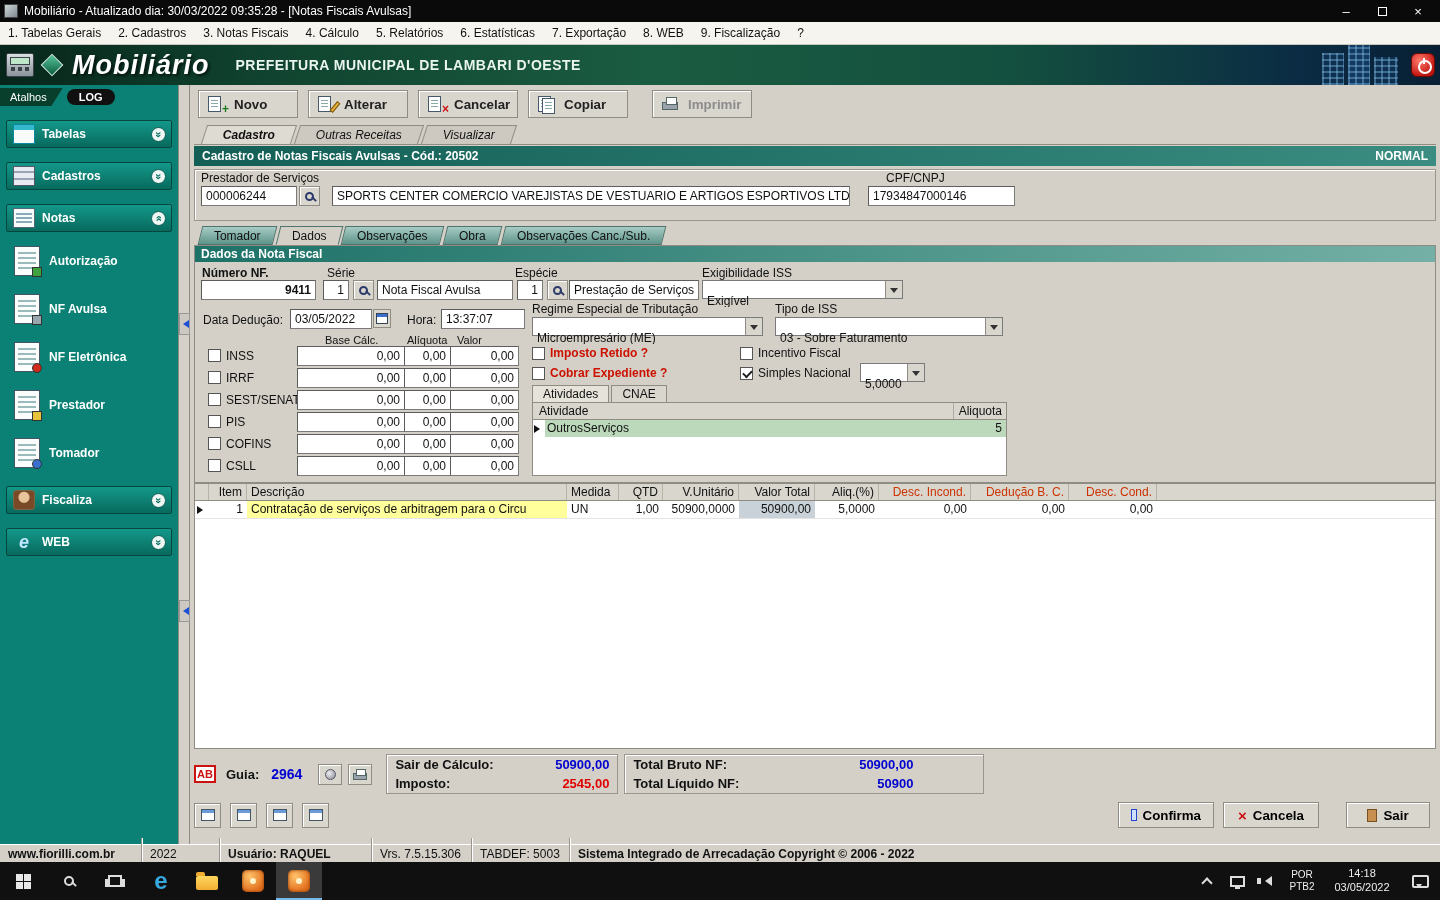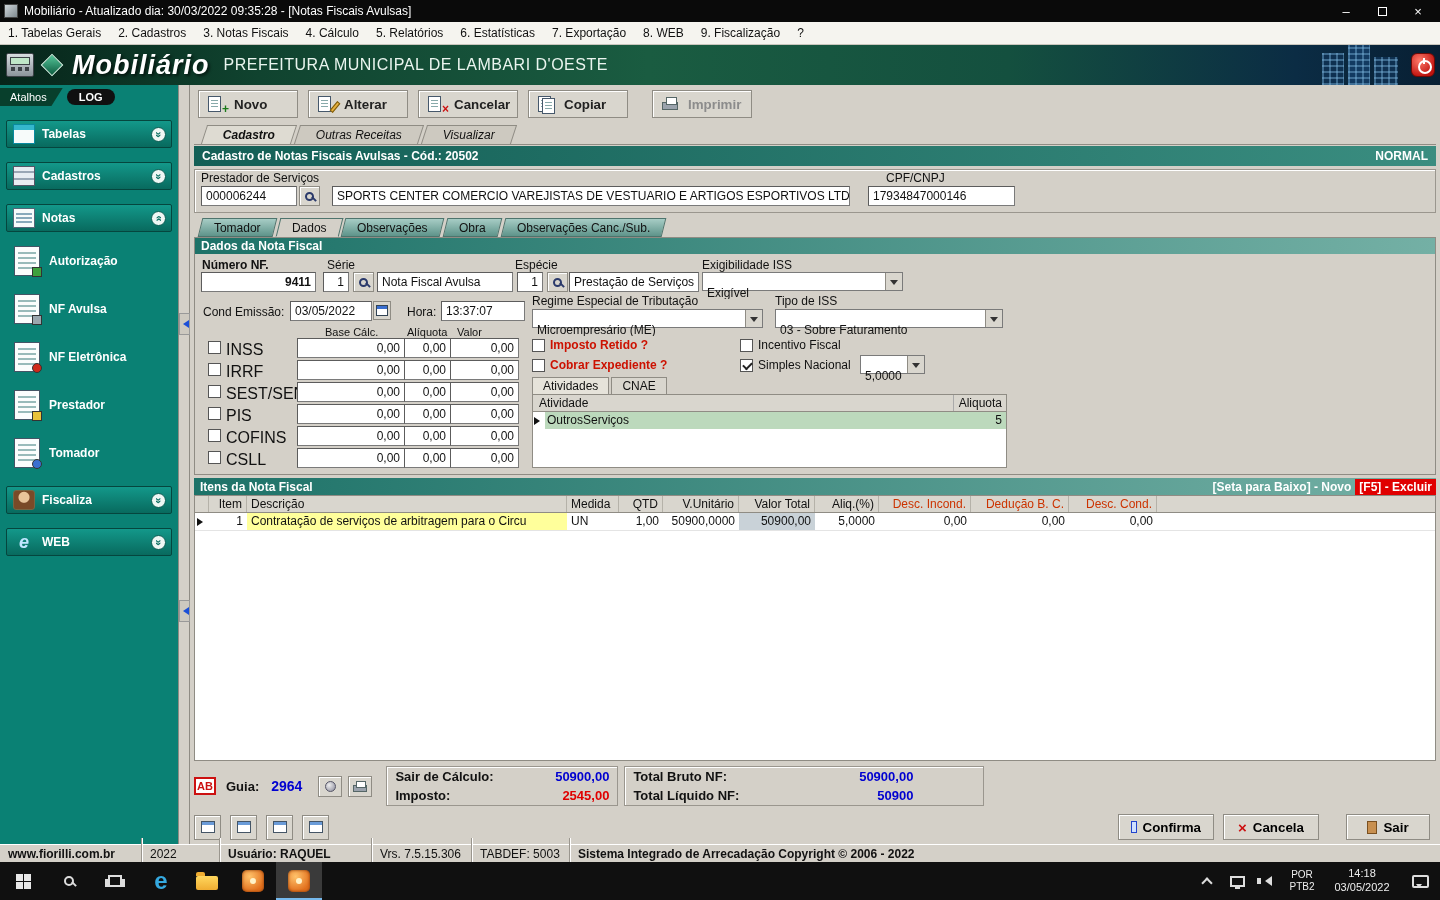--- a/index.html
+++ b/index.html
@@ -21,21 +21,21 @@
 
   
   .banner { height:40px; position:relative; display:flex; align-items:center;
     background:linear-gradient(90deg,#07251a 0%, #10432f 18%, #1a5c41 45%, #14503f 70%, #0b2c44 90%, #081f33 100%); }
   .calc-icon { width:28px; height:24px; margin-left:6px; background:linear-gradient(#d7dde0,#8b949b); border:1px solid #3c4247; border-radius:2px; position:relative; flex:none; }
   .calc-icon::before { content:""; position:absolute; top:3px; left:3px; right:3px; height:6px; background:#bfe6c8; border:1px solid #3c4247; }
   .calc-icon::after { content:""; position:absolute; left:4px; top:13px; width:4px; height:4px; background:#3c4247;
     box-shadow:7px 0 0 #3c4247, 14px 0 0 #3c4247; }
   .gem-icon { width:16px; height:16px; margin-left:10px; background:linear-gradient(135deg,#56c79a,#0d5c40); transform:rotate(45deg); border:1px solid #dfe; flex:none; }
   .banner-title { font-size:27px; font-weight:bold; font-style:italic; color:#fff; margin-left:12px; text-shadow:2px 2px 3px rgba(0,0,0,.6); letter-spacing:1px; }
-  .banner-sub { font-size:16px; font-weight:normal; color:#eaf5ef; margin-left:14px; letter-spacing:.5px; }
+  .banner-sub { font-size:14px; font-weight:bold; color:#eaf5ef; margin-left:26px; letter-spacing:.5px; }
   .buildings { position:absolute; right:34px; top:0; width:86px; height:40px; }
   .bld { position:absolute; bottom:0;
     background-color:#0e3050;
     background-image:repeating-linear-gradient(0deg, rgba(130,190,230,.4) 0 2px, transparent 2px 6px),
                      repeating-linear-gradient(90deg, rgba(130,190,230,.4) 0 2px, transparent 2px 7px); }
   .bld.b1 { right:62px; width:22px; height:32px; }
   .bld.b2 { right:36px; width:22px; height:40px; background-color:#123a61; }
   .bld.b3 { right:8px;  width:24px; height:28px; }
   .power-btn { position:absolute; right:5px; top:8px; width:24px; height:24px; border-radius:6px;
     background:radial-gradient(circle at 35% 30%, #ff7a6a, #c01410 75%); border:1px solid #6e0a06; cursor:pointer; }
@@ -105,21 +105,21 @@
 
   .main-tabs { display:flex; gap:3px; padding-left:10px; height:20px; border-bottom:1px solid #8f8c84; margin-top:2px; }
   .mtab { transform:skewX(-18deg); background:#cdc9c0; border:1px solid #8f8c84; border-bottom:none; padding:2px 18px 0 18px; cursor:pointer; }
   .mtab > span { display:inline-block; transform:skewX(18deg); font-style:italic; font-size:12px; }
   .mtab.active { background:#dedbd2; } .mtab.active > span { font-weight:bold; }
 
   .form-titlebar { height:20px; margin-top:1px; background:linear-gradient(90deg,#135f56,#3a8d80);
     color:#fff; font-weight:bold; display:flex; align-items:center; padding:0 8px;gap:24px; }
   .form-titlebar .sp { flex:1; }
 
-  .prestador-box { border:1px solid #9a968e; box-shadow:inset 1px 1px 0 #fff; margin-top:3px; height:44px; padding:1px 6px; position:relative; }
+  .prestador-box { border:1px solid #9a968e; box-shadow:inset 1px 1px 0 #fff; margin-top:3px; height:52px; padding:1px 6px; position:relative; }
   .p-labels { font-size:12px; height:15px; position:relative; }
   .p-label-cpf { position:absolute; left:685px; top:0; }
   .p-fields { display:flex; align-items:flex-start; height:21px; }
   .field { background:#fff; border:1px solid #7a7a7a; border-top-color:#5c5c5c; border-left-color:#5c5c5c;
     height:20px; padding:2px 4px; font-size:12px; white-space:nowrap; overflow:hidden; }
   .num { text-align:right; }
   .f-code { width:96px; }
   .f-name { width:518px; margin-left:12px; }
   .f-cpf { width:147px; margin-left:18px; }
   .sbtn { width:21px; height:20px; margin-left:2px; background:#d9d6ce; border:1px solid #8f8c84; box-shadow:inset 1px 1px 0 #fff;
@@ -147,21 +147,21 @@
   .cal::before { content:""; display:block; height:3px; background:#3a6fd0; }
 
   .checkbox { width:13px; height:13px; background:#fff; border:1px solid #555; display:inline-block; position:relative; flex:none; cursor:pointer; }
   .checkbox.checked::after { content:""; position:absolute; left:2px; top:2px; width:7px; height:4px;
     border-left:2px solid #222; border-bottom:2px solid #222; transform:rotate(-45deg); }
   .cbrow { display:flex; align-items:center; gap:5px; }
   .red-lbl { color:#cc1100; font-weight:bold; }
 
   .tax-row { position:absolute; left:0; height:20px; width:340px; }
   .tax-row .checkbox { position:absolute; left:13px; top:3px; }
-  .tax-lab { position:absolute; left:31px; top:3px; font-size:16px; white-space:nowrap; }
+  .tax-lab { position:absolute; left:31px; top:3px; font-size:12px; white-space:nowrap; }
   .t-base { position:absolute; left:102px; width:108px; height:20px; }
   .t-aliq { position:absolute; left:209px; width:47px; height:20px; }
   .t-val  { position:absolute; left:255px; width:69px; height:20px; }
   .tax-hdr { font-size:11px; }
 
   .atv-tabs { display:flex; gap:2px; }
   .atab { border:1px solid #8f8c84; border-bottom:none; background:#d9d6ce; padding:1px 10px; font-size:12px; cursor:pointer; }
   .atab.active { background:#e6e3da; font-weight:normal; }
   .atv-table { background:#fff; border:1px solid #8f8c84; }
   .atv-head { display:flex; height:17px; background:#d9d6ce; border-bottom:1px solid #8f8c84; font-size:12px; }
@@ -505,21 +505,21 @@
         <div class="abs field num" style="left:322px; top:34px; width:26px">1</div>
         <button class="abs sbtn" style="left:350px; top:34px">
             <span class="mag"></span>
           </button>
         <div class="abs field" style="left:374px; top:34px; width:130px">Prestação de Serviços</div>
         <div class="abs dropdown" style="left:507px; top:34px; width:201px">
           <span class="dd-text">Exigível</span>
           <span class="dd-btn"></span>
         </div>
 
-        <span class="abs lbl" style="left:8px; top:67px">Cond Emissão:</span>
+        <span class="abs lbl" style="left:8px; top:67px">Data Dedução:</span>
         <div class="abs field" style="left:95px; top:63px; width:82px">03/05/2022</div>
         <button class="abs calbtn" style="left:178px; top:63px">
             <span class="cal"></span>
           </button>
         <span class="abs lbl" style="left:212px; top:67px">Hora:</span>
         <div class="abs field" style="left:246px; top:63px; width:84px">13:37:07</div>
 
         <span class="abs lbl" style="left:337px; top:56px">Regime Especial de Tributação</span>
         <div class="abs dropdown" style="left:337px; top:71px; width:231px">
           <span class="dd-text">Microempresário (ME)</span>
@@ -611,26 +611,20 @@
           <div class="atv-row">
             <span class="mark">
                 <span class="tri-r"></span>
               </span>
             <span class="c1">OutrosServiços</span>
             <span class="c2">5</span>
           </div>
         </div>
       </div>
 
-      <div class="itens-bar">
-        <span class="t">Itens da Nota Fiscal</span>
-        <span class="sp"></span>
-        <span class="hint">[Seta para Baixo] - Novo</span>
-        <span class="hint red">[F5] - Excluir</span>
-      </div>
 
       <div class="itens-table">
         <div class="it-head">
           <div class="c-mark"></div>
           <div class="c-item">Item</div>
           <div class="c-desc">Descrição</div>
           <div class="c-med">Medida</div>
           <div class="c-qtd">QTD</div>
           <div class="c-vu">V.Unitário</div>
           <div class="c-vt">Valor Total</div>

